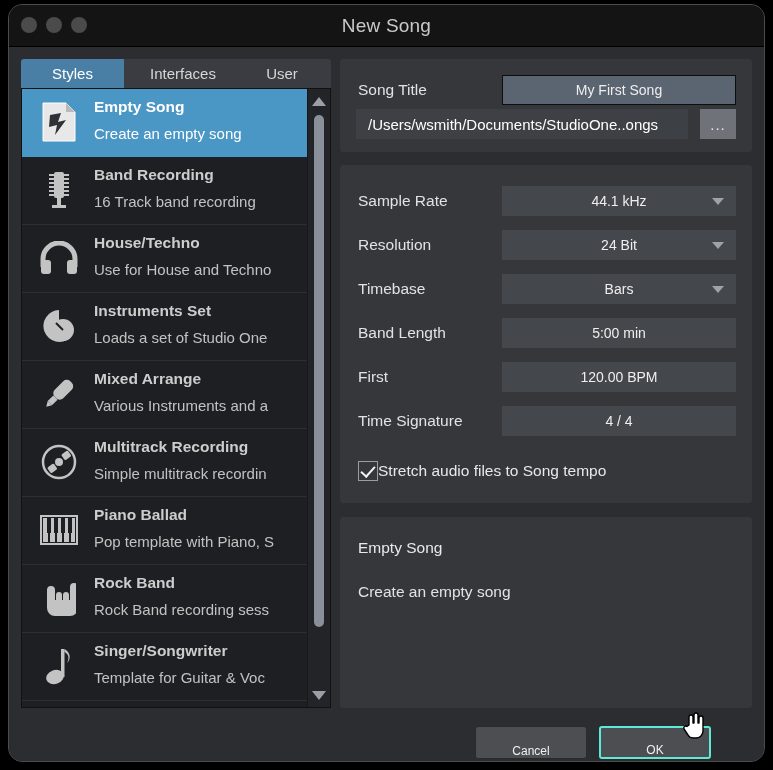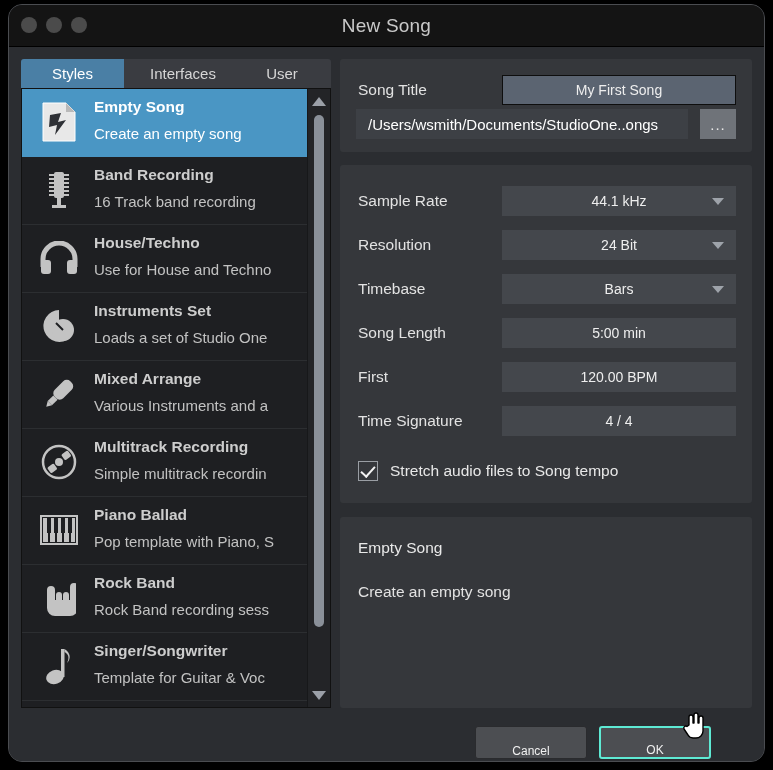--- a/index.html
+++ b/index.html
@@ -323,21 +323,21 @@
     top: 1px;
     width: 6px;
     height: 12px;
     border: solid #f2f2f2;
     border-width: 0 2.5px 2.5px 0;
     transform: rotate(42deg);
   }
   .check-label {
     color: #e8e8e8;
     font-size: 15.5px;
-    margin-left: 12px;
+    margin-left: 0;
     white-space: nowrap;
   }
 
   .panel-desc {
     position: absolute;
     left: 0; right: 0;
     top: 458px;
     bottom: 0;
     padding: 22px 18px;
     box-sizing: border-box;
@@ -610,21 +610,21 @@
 
           <div class="field-row">
             <div class="field-label">Timebase</div>
             <div class="value-box">
               <span>Bars</span>
               <span class="caret"></span>
             </div>
           </div>
 
           <div class="field-row">
-            <div class="field-label">Song Length</div>
+            <div class="field-label">Band Length</div>
             <div class="value-box">
               <span>5:00 min</span>
             </div>
           </div>
 
           <div class="field-row">
             <div class="field-label">First</div>
             <div class="value-box">
               <span>120.00 BPM</span>
             </div>

